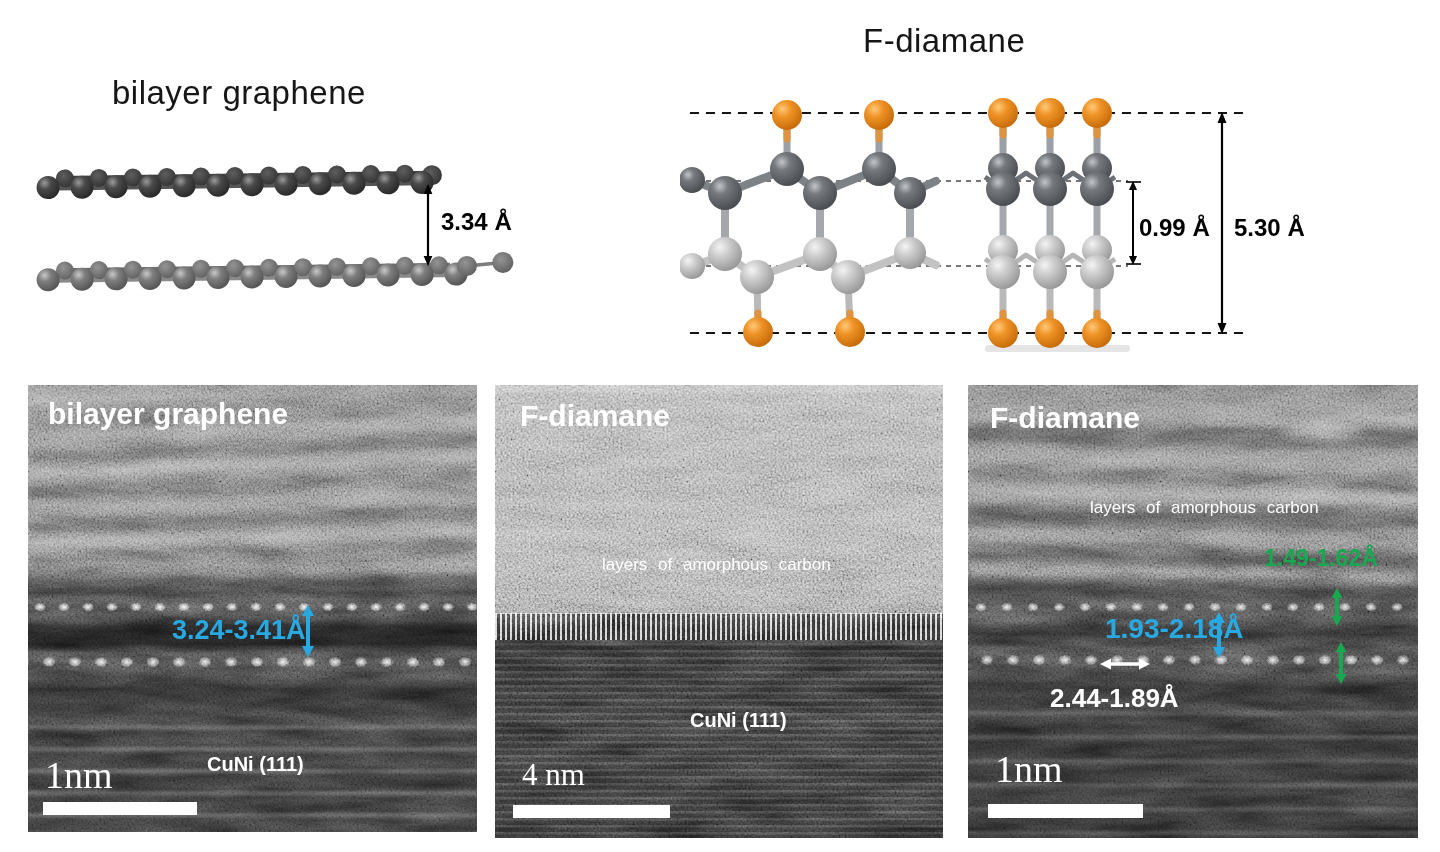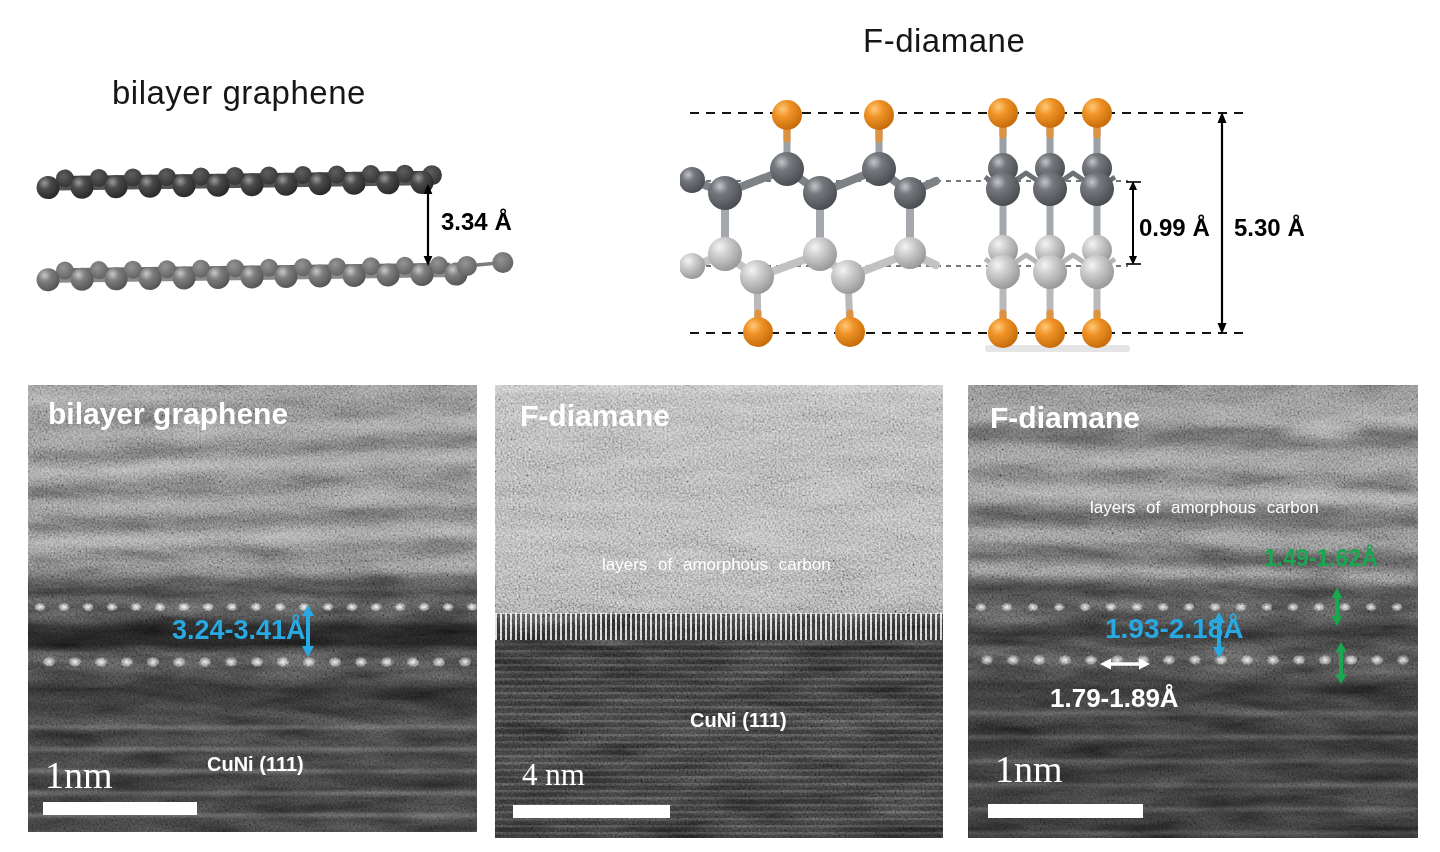--- a/index.html
+++ b/index.html
@@ -398,16 +398,16 @@
   <svg class="arr" style="left:242px;top:227px;" width="18" height="46">
     <line x1="9" y1="7" x2="9" y2="39" stroke="#29a9e1" stroke-width="4"></line>
     <polygon points="9,0 3,11 15,11" fill="#29a9e1"></polygon>
     <polygon points="9,46 3,35 15,35" fill="#29a9e1"></polygon>
   </svg>
   <svg class="arr" style="left:132px;top:271px;" width="50" height="16">
     <line x1="7" y1="8" x2="43" y2="8" stroke="#ffffff" stroke-width="3.5"></line>
     <polygon points="0,8 11,2.5 11,13.5" fill="#ffffff"></polygon>
     <polygon points="50,8 39,2.5 39,13.5" fill="#ffffff"></polygon>
   </svg>
-  <div class="meas white" style="left:82px;top:298px;font-size:26px;">1.79-1.89Å</div>
+  <div class="meas white" style="left:82px;top:298px;font-size:26px;">2.44-1.89Å</div>
   <div class="scale-label" style="left:27px;top:362px;font-size:38px;">1nm</div>
   <div class="scalebar" style="left:20px;top:419px;width:155px;height:14px;"></div>
 </div>
 
 </body></html>

